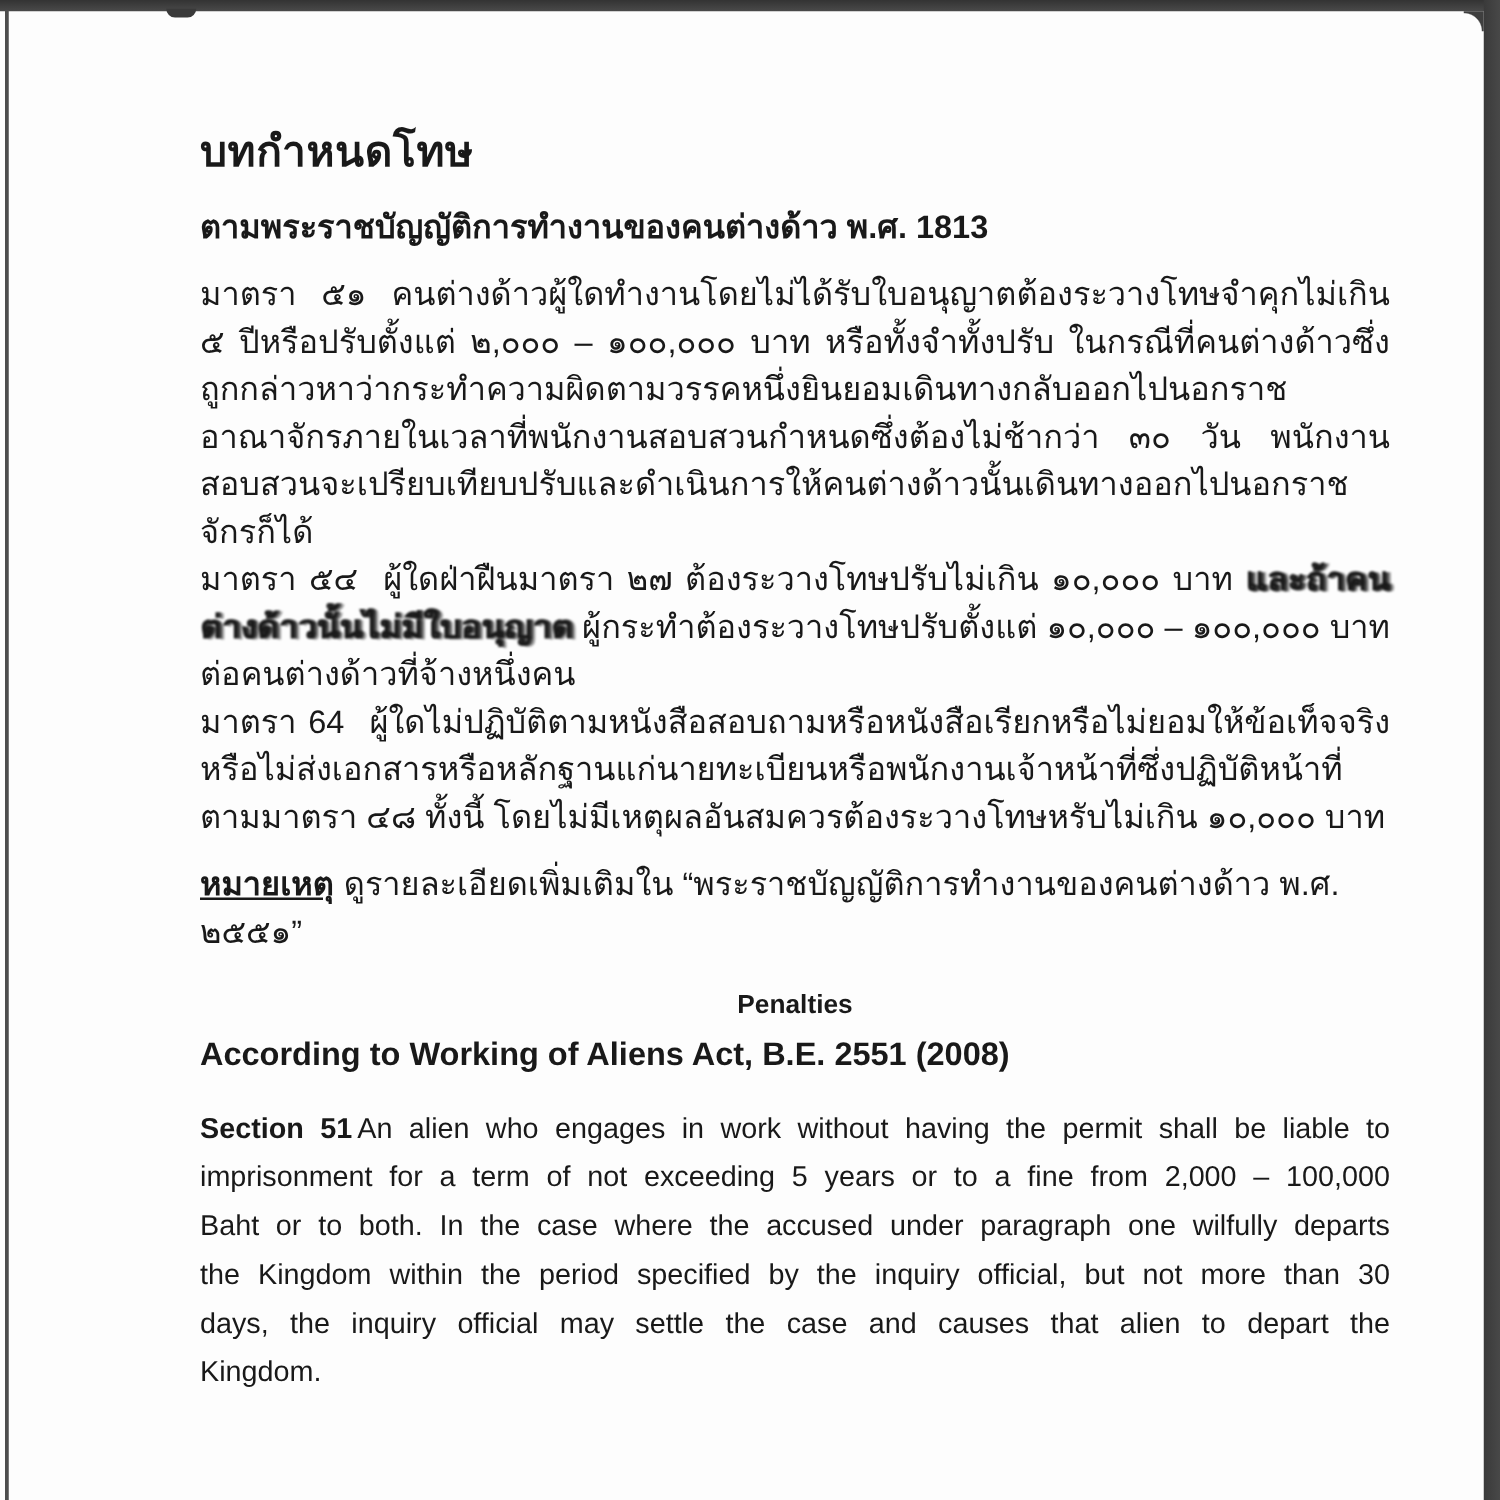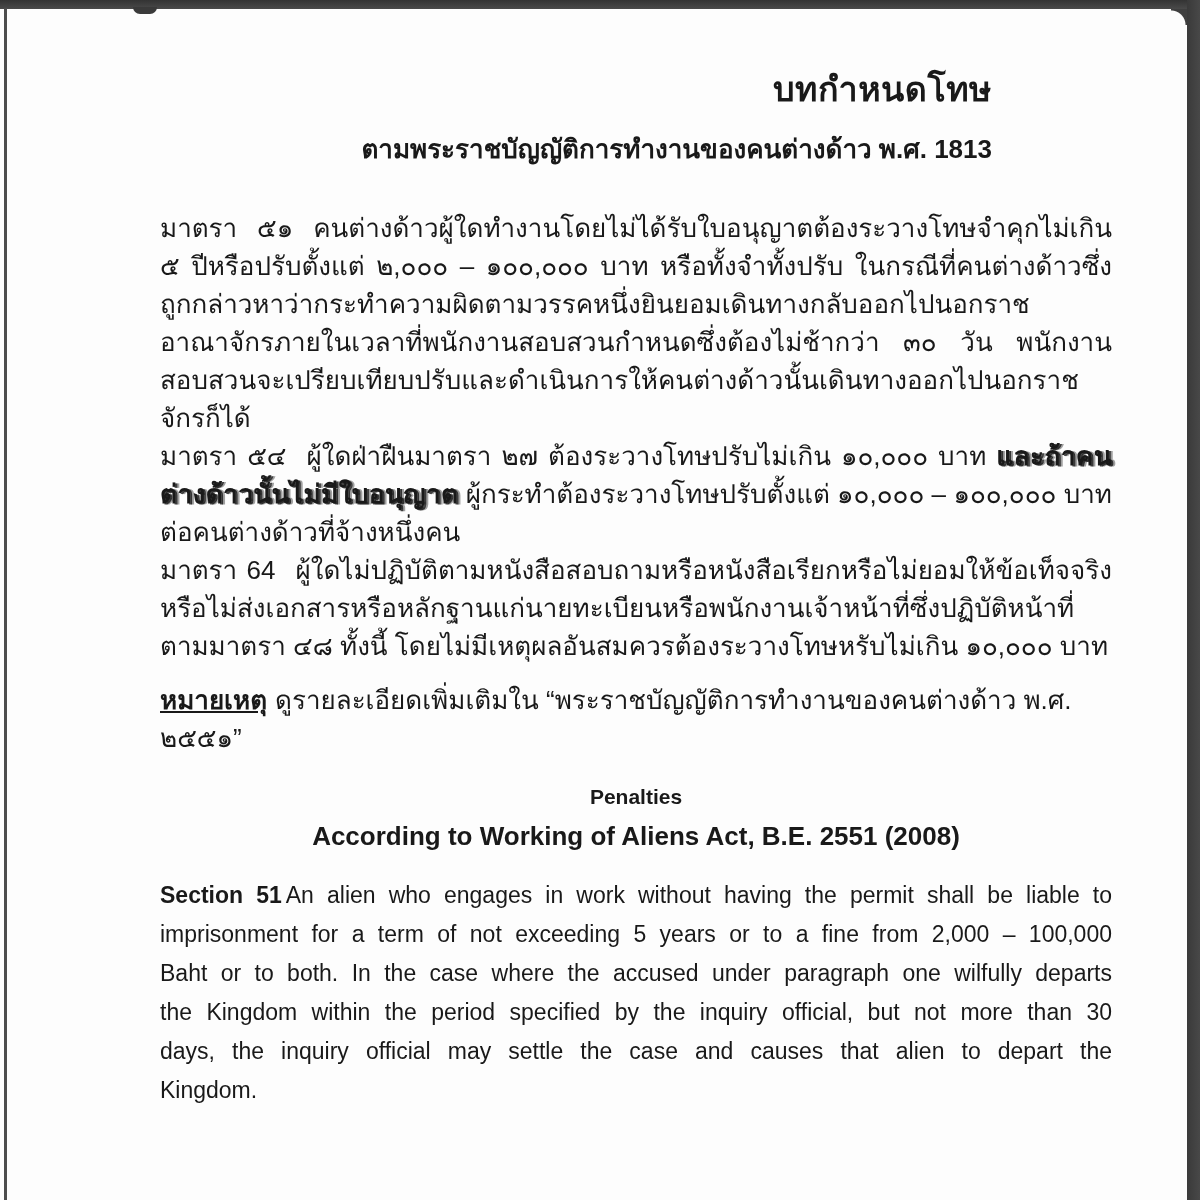--- a/index.html
+++ b/index.html
@@ -49,36 +49,36 @@
     z-index: 5;
   }
   
   .content {
     position: absolute;
     left: 160px;
     right: 88px;
     top: 0;
   }
   .thai-head {
-    padding-top: 62px;
-    text-align: right;
+    padding-top: 94px;
+    text-align: left;
     margin-right: 120px; 
   }
   .thai-title {
     font-size: 34px;
     font-weight: 700;
     letter-spacing: 0.5px;
   }
   .thai-subtitle {
     margin-top: 12px;
     font-size: 26px;
     font-weight: 700;
   }
   .thai-body {
-    margin-top: 40px;
+    margin-top: 15px;
     font-size: 26px;
     line-height: 38px;
     text-align: justify;
   }
   .thai-body p { margin: 0; }
   .sec-label { margin-right: 20px; }
   .smudge {
     font-weight: 700;
     letter-spacing: 0.5px;
     filter: blur(0.7px);
@@ -95,21 +95,21 @@
     margin-right: 8px;
   }
   .en-title {
     margin-top: 28px;
     text-align: center;
     font-size: 21px;
     font-weight: 700;
   }
   .en-subtitle {
     margin-top: 12px;
-    text-align: center;
+    text-align: left;
     font-size: 26px;
     font-weight: 700;
   }
   .en-body {
     margin-top: 24px;
     font-size: 23px;
     line-height: 39px;
     text-align: justify;
     word-spacing: 4px;
   }

